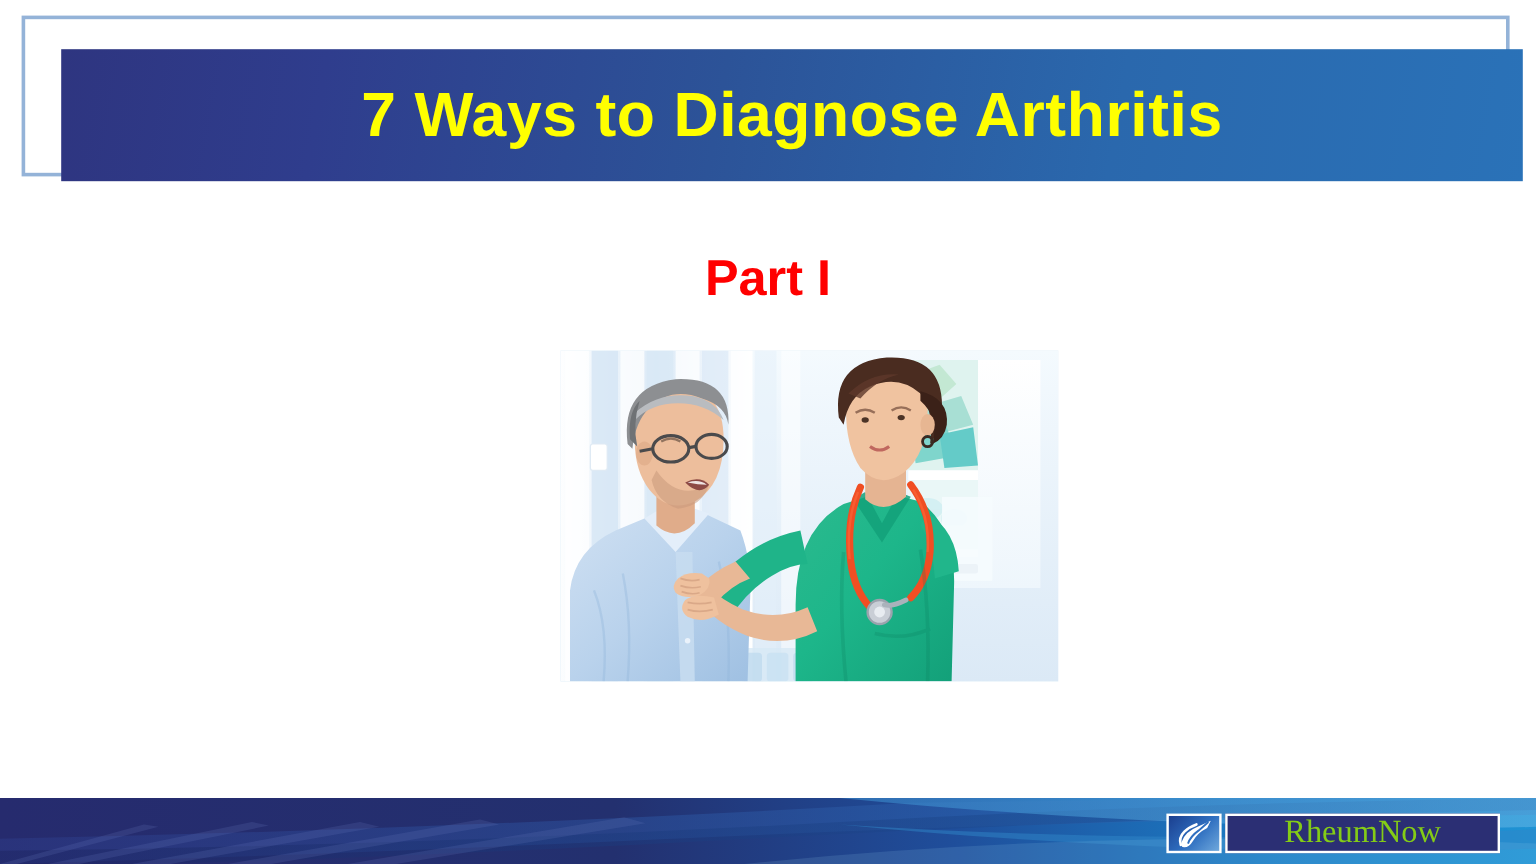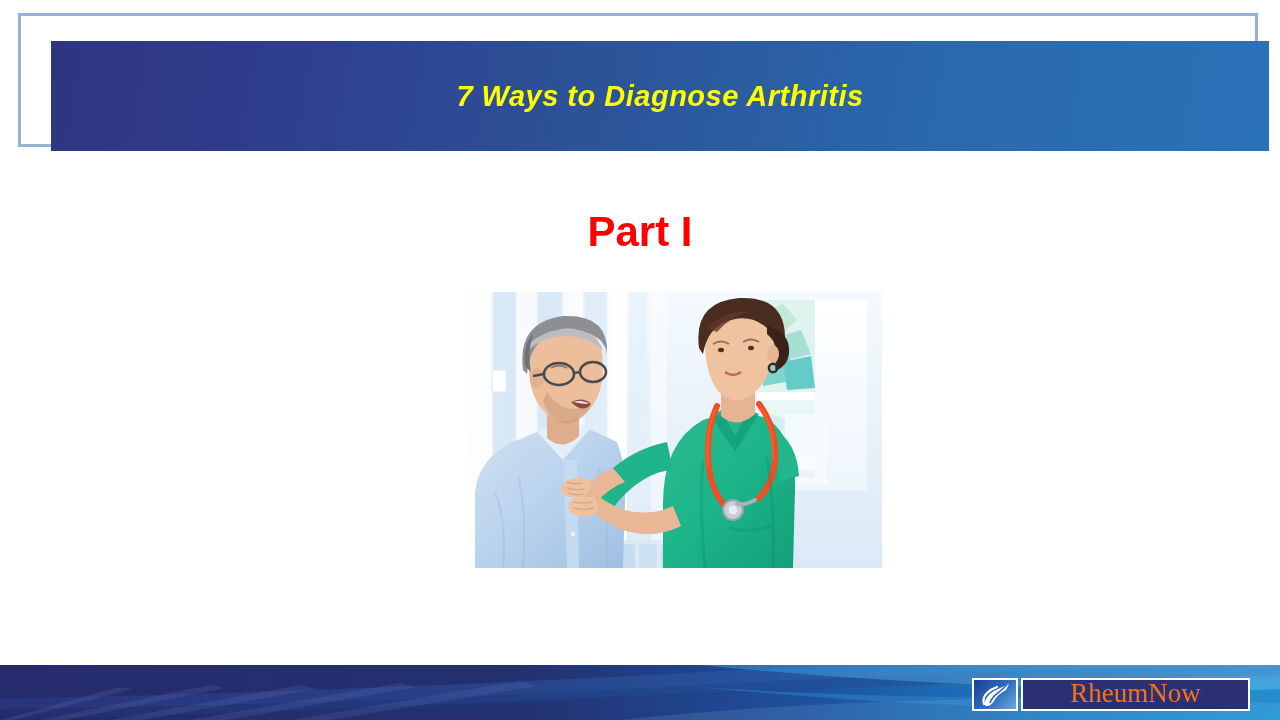--- a/index.html
+++ b/index.html
@@ -39,25 +39,24 @@
     background: linear-gradient(100deg, #2e3580 0%, #2f3d8d 18%, #2c5398 45%, #2a68ad 72%, #2a72b8 100%);
     display: flex;
     align-items: center;
     justify-content: center;
     box-sizing: border-box;
   }
   .title-text {
     color: #ffff00;
     font-family: "Liberation Sans", sans-serif;
     font-weight: bold;
-    font-size: 29px;
+    font-size: 52px;
     letter-spacing: 0.5px;
     white-space: nowrap;
     line-height: 1;
-    font-style: italic;
   }
 
   
   .subtitle {
     position: absolute;
     left: 0;
     top: 211px;
     width: 1280px;
     text-align: center;
     color: #ff0000;
@@ -115,21 +114,21 @@
     flex: 1 1 auto;
     margin-left: 3px;
     border: 2px solid #ffffff;
     background: #2b2f74;
     box-sizing: border-box;
     display: flex;
     align-items: center;
     justify-content: center;
   }
   .logo-word span {
-    color: #f97316;
+    color: #84cc16;
     font-family: "Liberation Serif", serif;
     font-size: 27px;
     font-weight: normal;
     line-height: 1;
     letter-spacing: 0px;
     white-space: nowrap;
     position: relative;
     top: -1px;
   }
 </style>

